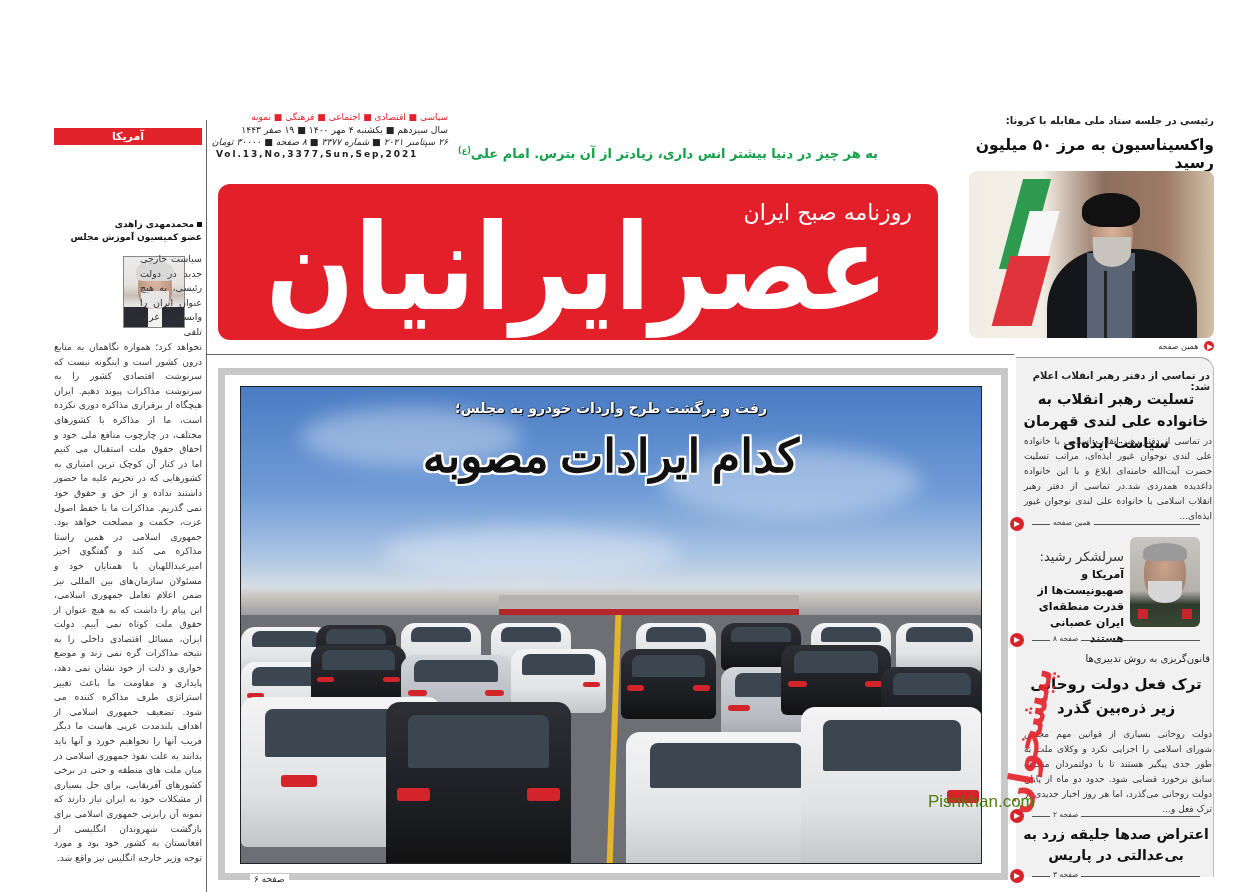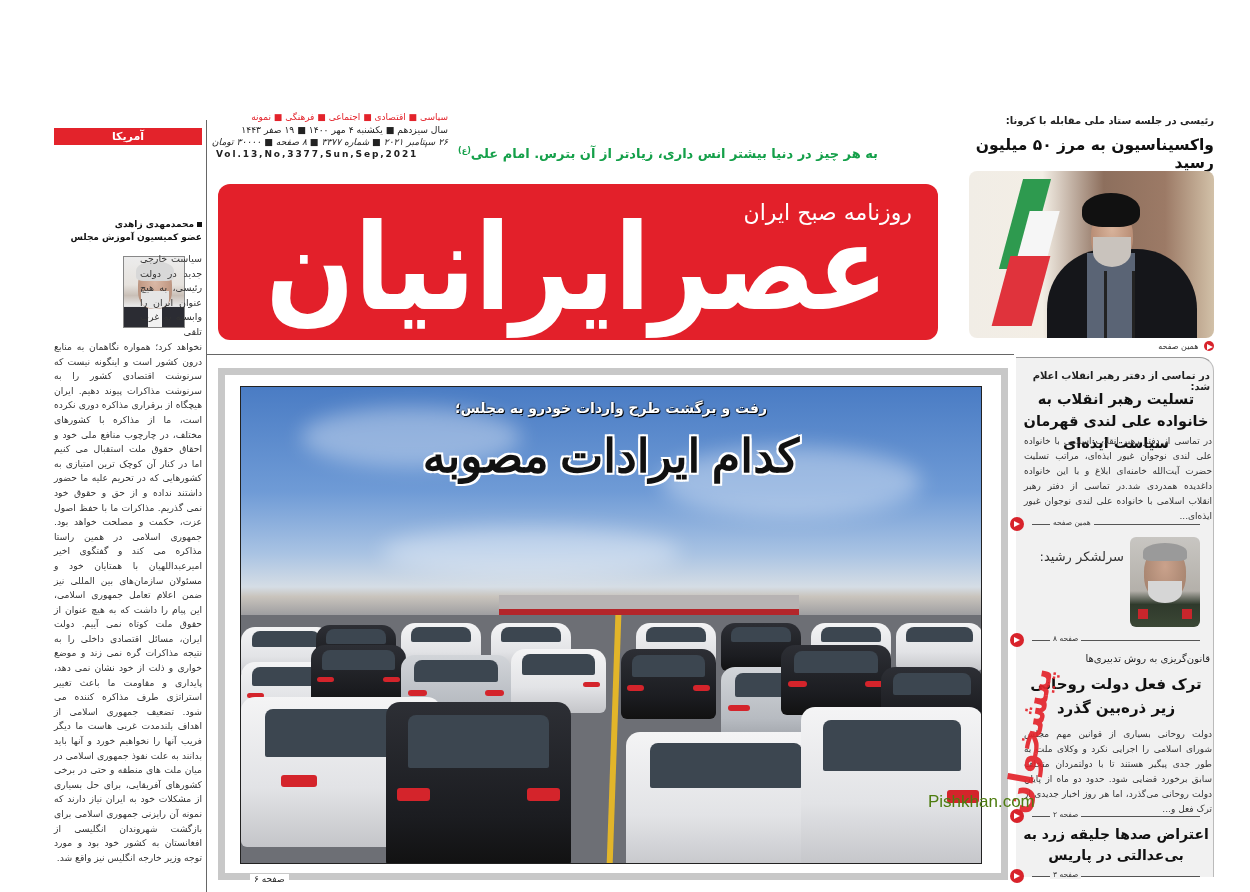--- a/index.html
+++ b/index.html
@@ -285,20 +285,21 @@
 
 <div class="r-photo2">
   <div class="face"></div>
     <div class="hair"></div>
     <div class="beard"></div>
   <div class="collar-l"></div>
     <div class="collar-r"></div>
 </div>
 <div class="r-quote2">
   <span class="sub">سرلشکر رشید:</span>
+  <span>آمریکا و صهیونیست‌ها از قدرت منطقه‌ای ایران عصبانی هستند</span>
 </div>
 <div class="r-sep" style="top:633px;">
   <span class="ref-arrow"></span>
   <span class="line"></span>
   <span class="lbl">صفحه ۸</span>
 </div>
 
 <div class="r-small" style="top:653px;font-weight:normal;">قانون‌گریزی به روش تدبیری‌ها</div>
 <div class="r-head" style="top:672px;font-size:15px;line-height:24px;">ترک فعل دولت روحانی زیر ذره‌بین گذرد</div>
 <div class="r-body" style="top:727px;">دولت روحانی بسیاری از قوانین مهم مجلس شورای اسلامی را اجرایی نکرد و وکلای ملت به طور جدی پیگیر هستند تا با دولتمردان متخلف سابق برخورد قضایی شود. حدود دو ماه از پایان دولت روحانی می‌گذرد، اما هر روز اخبار جدیدی از ترک فعل و...</div>

